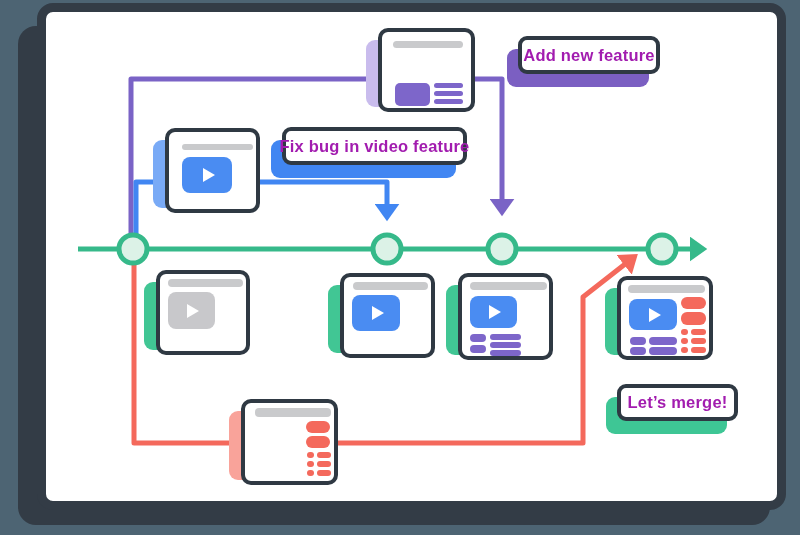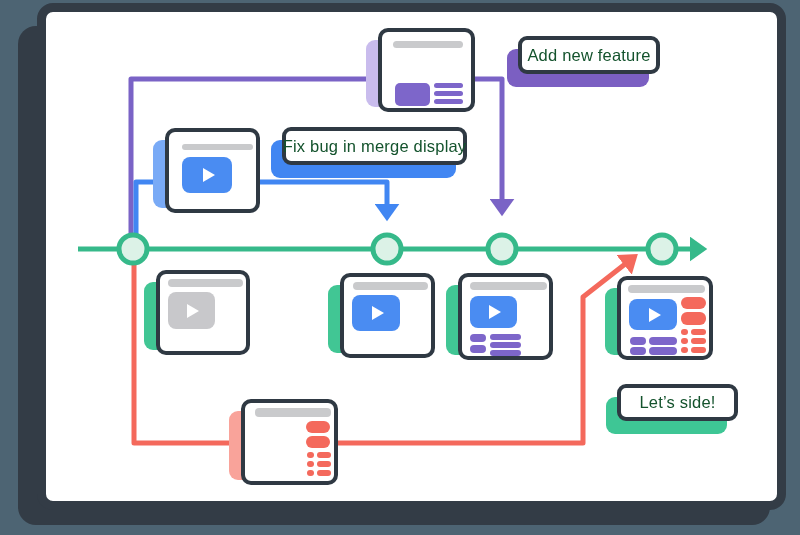--- a/index.html
+++ b/index.html
@@ -43,21 +43,21 @@
   .label{position:absolute;z-index:4;}
   .label .lshadow{
     position:absolute;left:-11px;top:13px;width:100%;height:100%;border-radius:9px;
   }
   .label .lbox{
     position:relative;width:100%;height:100%;background:#fff;
     border:4px solid #2f3943;border-radius:9px;box-sizing:border-box;
     display:flex;align-items:center;justify-content:center;
   }
   .label .lbox span{
-    font-size:16.5px;font-weight:400;color:#14532d;letter-spacing:.2px;white-space:nowrap;
+    font-size:16.5px;font-weight:700;color:#a21caf;letter-spacing:.2px;white-space:nowrap;
   }
 </style>
 </head>
 <body>
 
 <div id="stage">
 
   <div id="window-shadow"></div>
   <div id="panel"></div>
 
@@ -184,25 +184,25 @@
   <div class="label" style="left:518px;top:36px;width:142px;height:38px">
     <div class="lshadow" style="background:#7b5fc2"></div>
     <div class="lbox">
         <span>Add new feature</span>
       </div>
   </div>
 
   <div class="label" style="left:282px;top:127px;width:185px;height:38px">
     <div class="lshadow" style="background:#4186f2"></div>
     <div class="lbox">
-        <span>Fix bug in merge display</span>
+        <span>Fix bug in video feature</span>
       </div>
   </div>
 
 
   <div class="label" style="left:617px;top:384px;width:121px;height:37px">
     <div class="lshadow" style="background:#3ec695"></div>
     <div class="lbox">
-        <span>Let’s side!</span>
+        <span>Let’s merge!</span>
       </div>
   </div>
 
 </div>
 
 </body></html>

